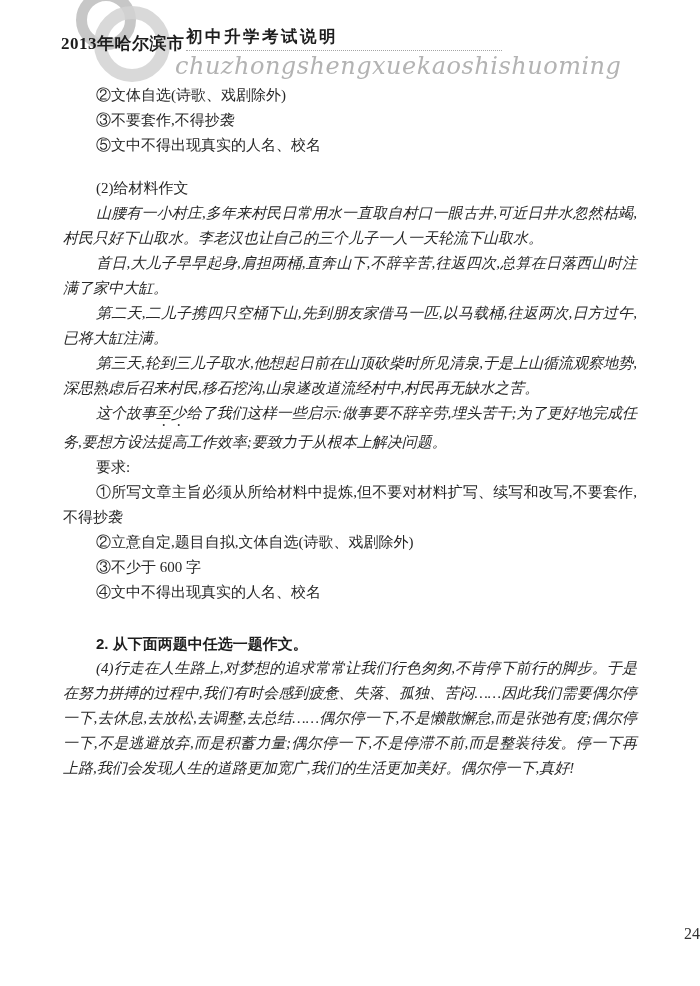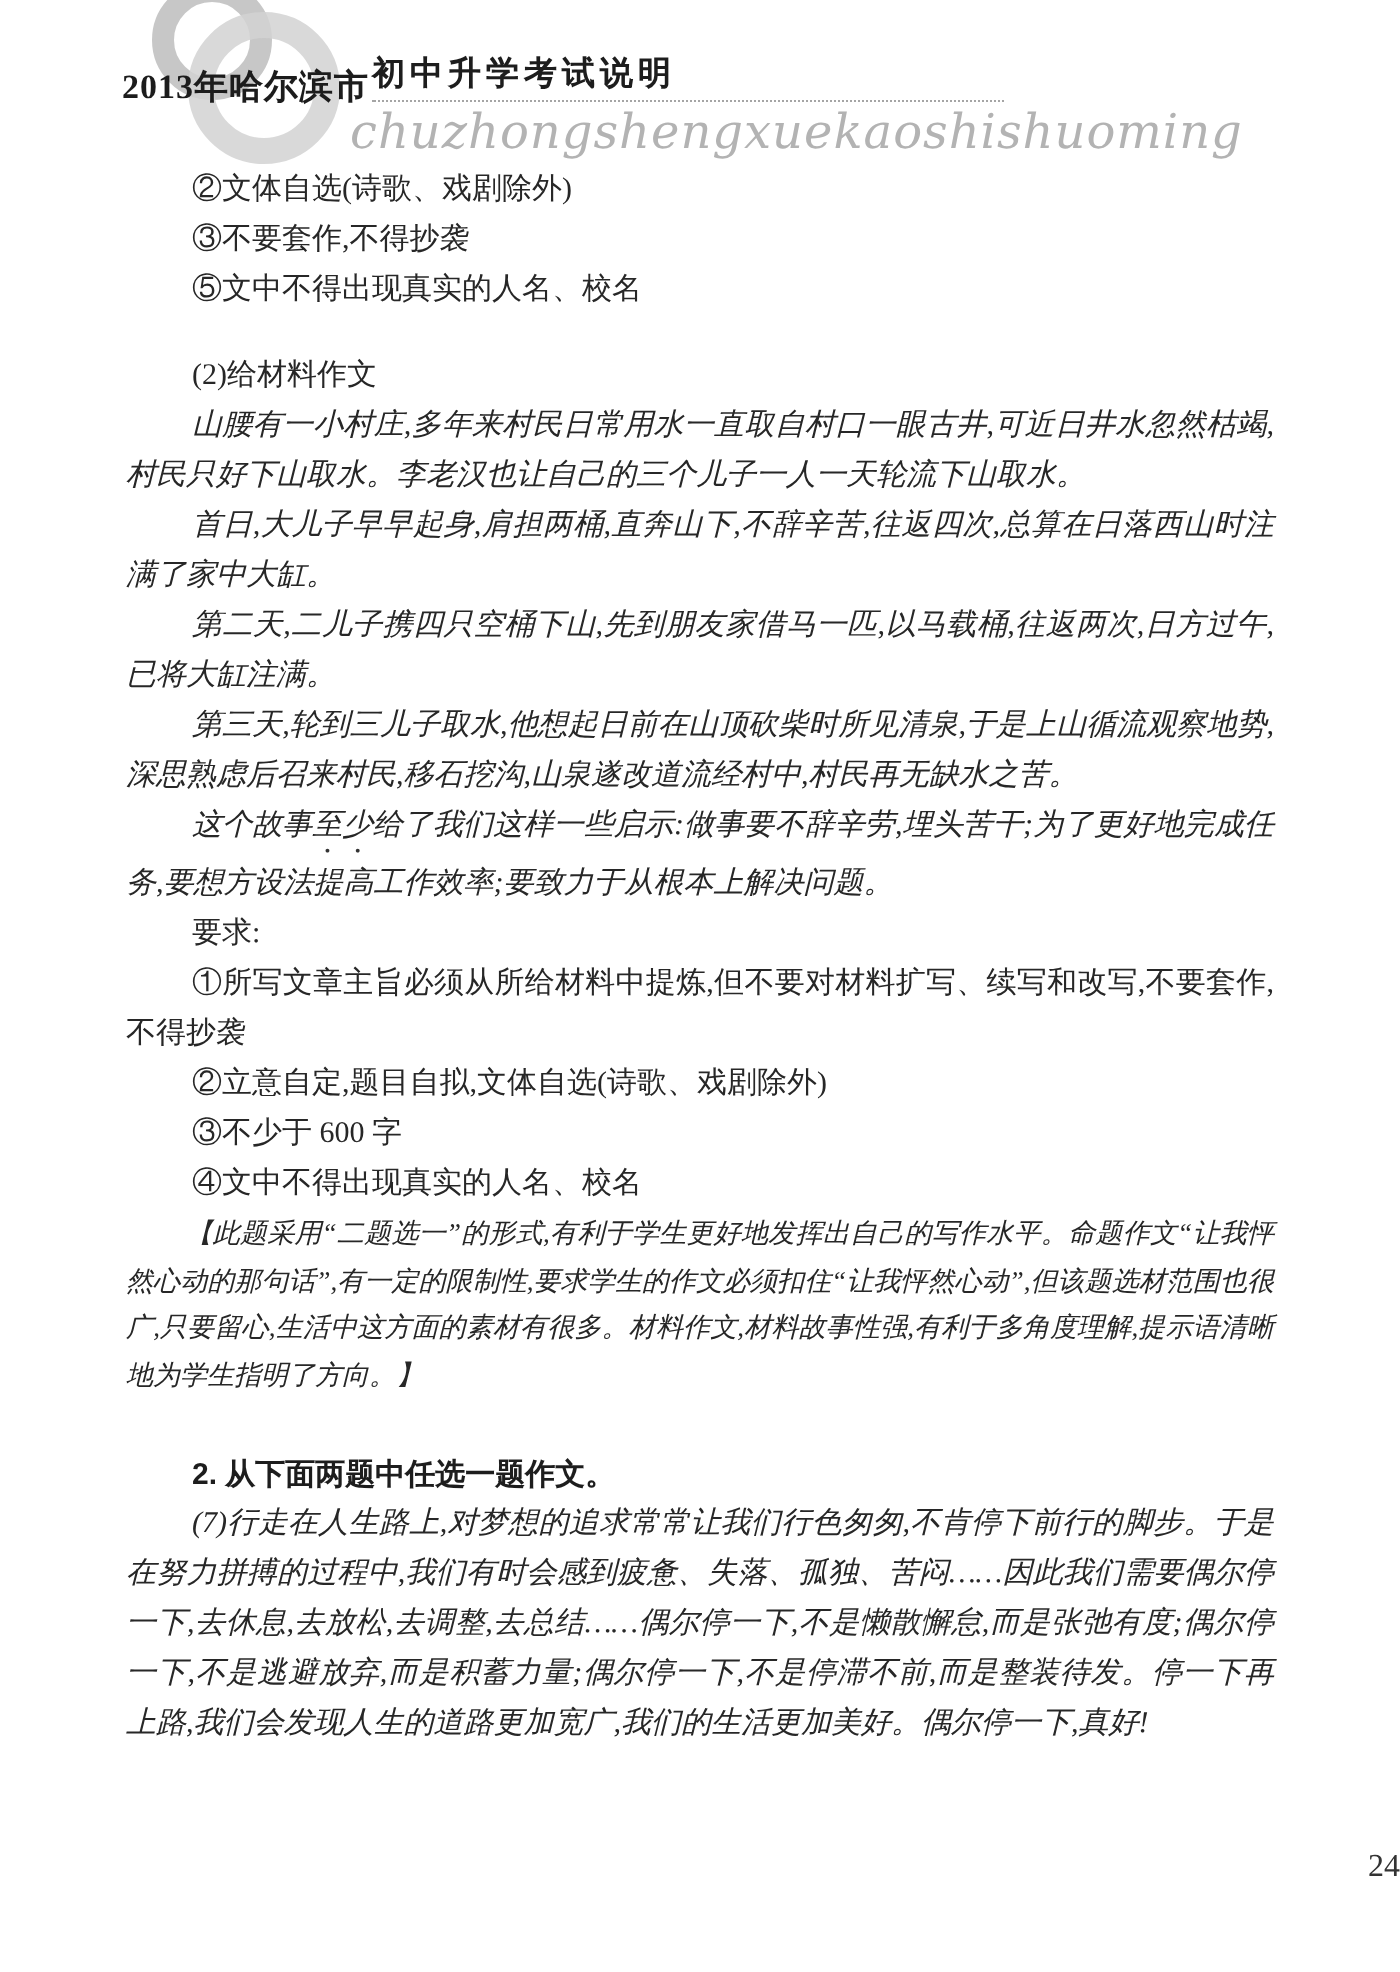--- a/index.html
+++ b/index.html
@@ -89,21 +89,20 @@
 
   <p class="para kai"><span>这个故事</span><span class="emph">至少</span><span>给了我们这样一些启示:做事要不辞辛劳,埋头苦干;为了更好地完成任务,要想方设法提高工作效率;要致力于从根本上解决问题。</span></p>
 
   <p class="line">要求:</p>
 
   <p class="para">①所写文章主旨必须从所给材料中提炼,但不要对材料扩写、续写和改写,不要套作,不得抄袭</p>
   <p class="line">②立意自定,题目自拟,文体自选(诗歌、戏剧除外)</p>
   <p class="line">③不少于 600 字</p>
   <p class="line">④文中不得出现真实的人名、校名</p>
 
-  <p class="para kai note">【此题采用“二题选一”的形式,有利于学生更好地发挥出自己的写作水平。命题作文“让我怦然心动的那句话”,有一定的限制性,要求学生的作文必须扣住“让我怦然心动”,但该题选材范围也很广,只要留心,生活中这方面的素材有很多。材料作文,材料故事性强,有利于多角度理解,提示语清晰地为学生指明了方向。】</p>
 
   <div class="spacer-b"></div>
 
   <p class="line heading-bold">2. 从下面两题中任选一题作文。</p>
-  <p class="para kai">(7)行走在人生路上,对梦想的追求常常让我们行色匆匆,不肯停下前行的脚步。于是在努力拼搏的过程中,我们有时会感到疲惫、失落、孤独、苦闷……因此我们需要偶尔停一下,去休息,去放松,去调整,去总结……偶尔停一下,不是懒散懈怠,而是张弛有度;偶尔停一下,不是逃避放弃,而是积蓄力量;偶尔停一下,不是停滞不前,而是整装待发。停一下再上路,我们会发现人生的道路更加宽广,我们的生活更加美好。偶尔停一下,真好!</p>
+  <p class="para kai">(4)行走在人生路上,对梦想的追求常常让我们行色匆匆,不肯停下前行的脚步。于是在努力拼搏的过程中,我们有时会感到疲惫、失落、孤独、苦闷……因此我们需要偶尔停一下,去休息,去放松,去调整,去总结……偶尔停一下,不是懒散懈怠,而是张弛有度;偶尔停一下,不是逃避放弃,而是积蓄力量;偶尔停一下,不是停滞不前,而是整装待发。停一下再上路,我们会发现人生的道路更加宽广,我们的生活更加美好。偶尔停一下,真好!</p>
 </div>
 
 <div class="folio">24</div>
 
 </body></html>

